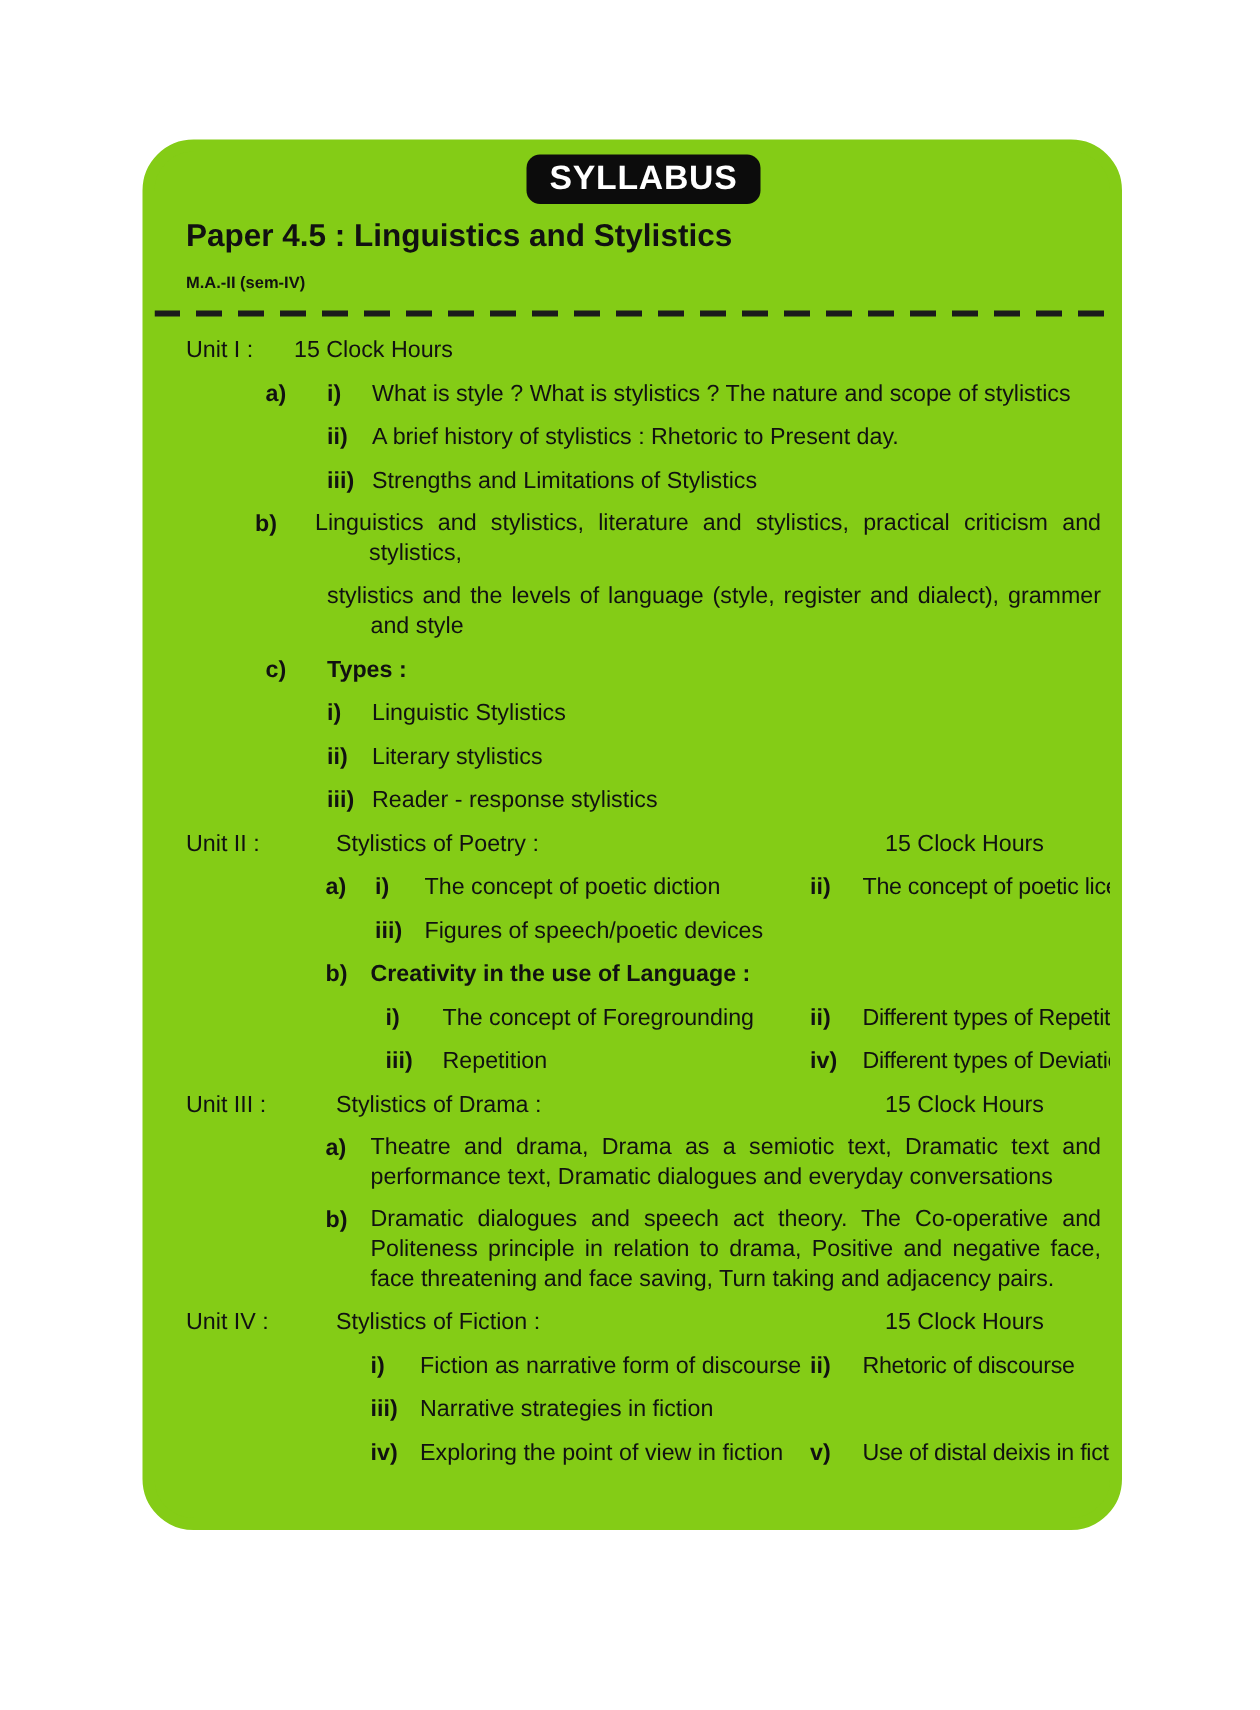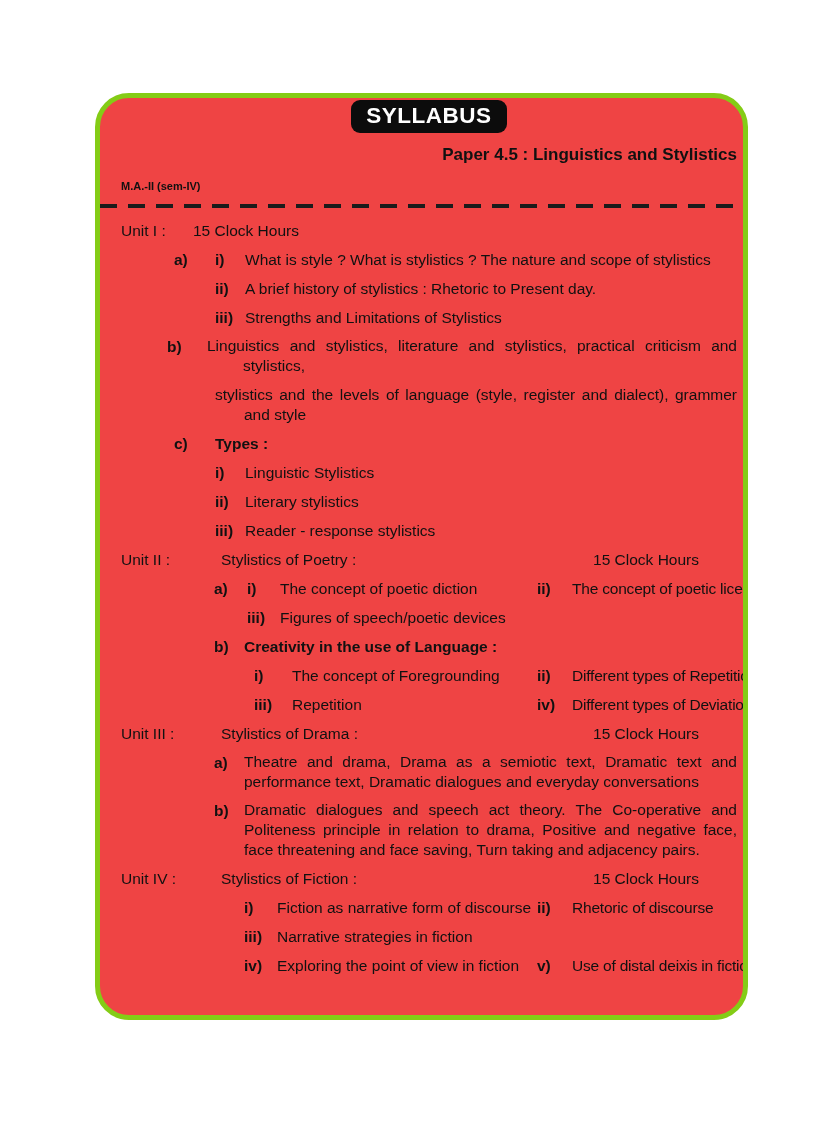--- a/index.html
+++ b/index.html
@@ -4,29 +4,29 @@
 <style>
   html,body { margin:0; padding:0; background:#ffffff; }
   body {
     width:840px; height:1140px; position:relative;
     font-family:"Liberation Sans", sans-serif; color:#111111;
     -webkit-font-smoothing:antialiased;
   }
   .page { position:absolute; inset:0; background:#ffffff; }
   .doc-box {
     position:absolute; left:95px; top:93px; width:653px; height:927px;
-    box-sizing:border-box; border:5px solid #84cc16; border-radius:34px;
-    padding:6px 6px 0 21px; overflow:hidden; background:#ef4444;
+    box-sizing:border-box; border:8px solid #84cc16; border-radius:34px;
+    padding:6px 6px 0 21px; overflow:hidden; background:#84cc16;
   }
   .badge {
     display:block; width:fit-content; margin:-4px auto 0;
     background:#0c0c0c; color:#ffffff; font-weight:bold; font-size:22.5px;
     line-height:29px; padding:1px 15px 3px; border-radius:9px; letter-spacing:.5px;
   }
-  .doc-title    { text-align:right; font-weight:bold; font-size:17px;   line-height:20px; margin-top:12px; }
+  .doc-title    { text-align:left; font-weight:bold; font-size:21px;   line-height:20px; margin-top:12px; }
   .doc-subtitle { text-align:left; font-weight:bold; font-size:11px; line-height:20px; margin-top:11px; }
   .dashed-rule {
     height:4px; margin:8px -6px 12px -21px;
     background:repeating-linear-gradient(90deg,#1b1b1b 0 17px,transparent 17px 28px);
   }
   .unit-header {
     display:grid; grid-template-columns:72px 1fr auto;
     font-weight:normal; font-size:15.5px; line-height:21px; margin:0 0 8px;
   }
   .unit-header.mt { margin-top:4px;gap:28px; }

